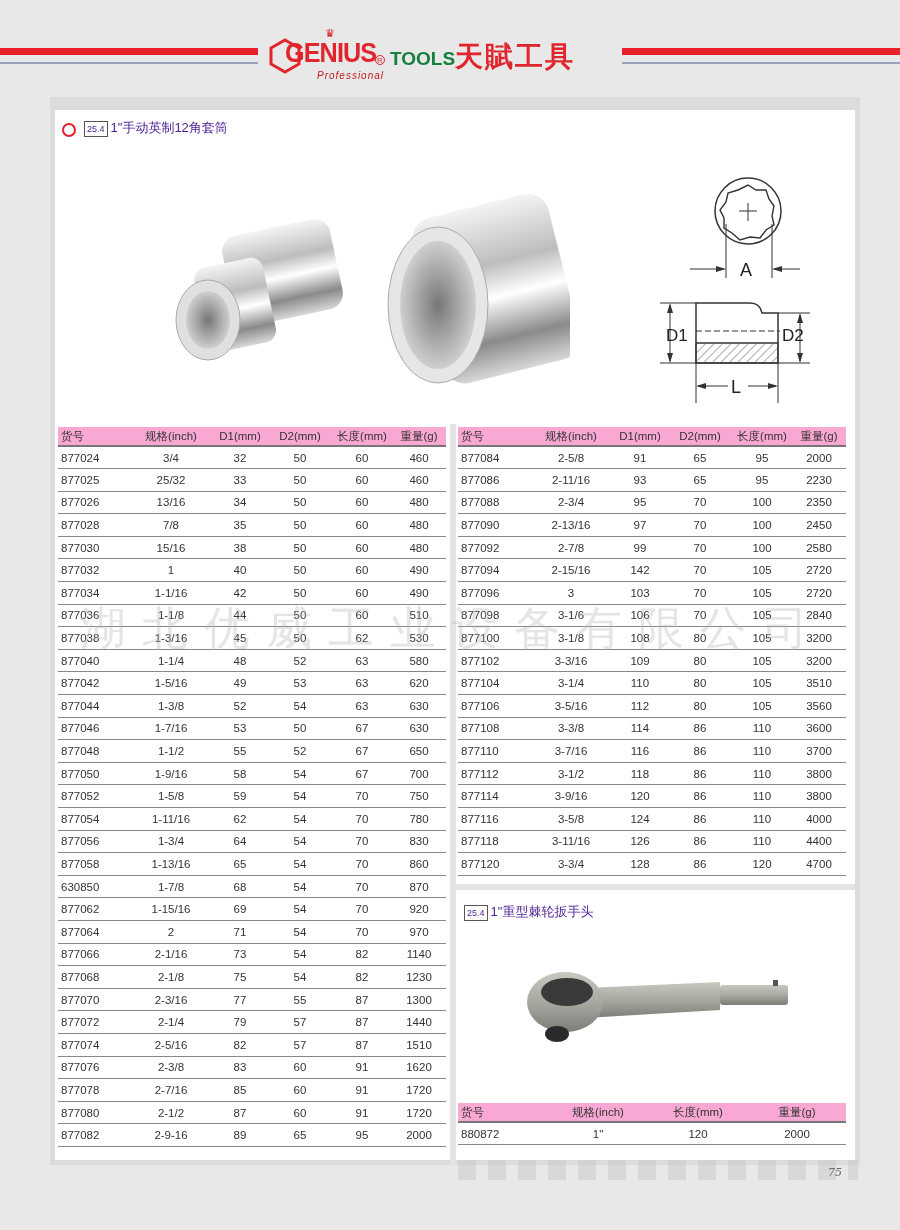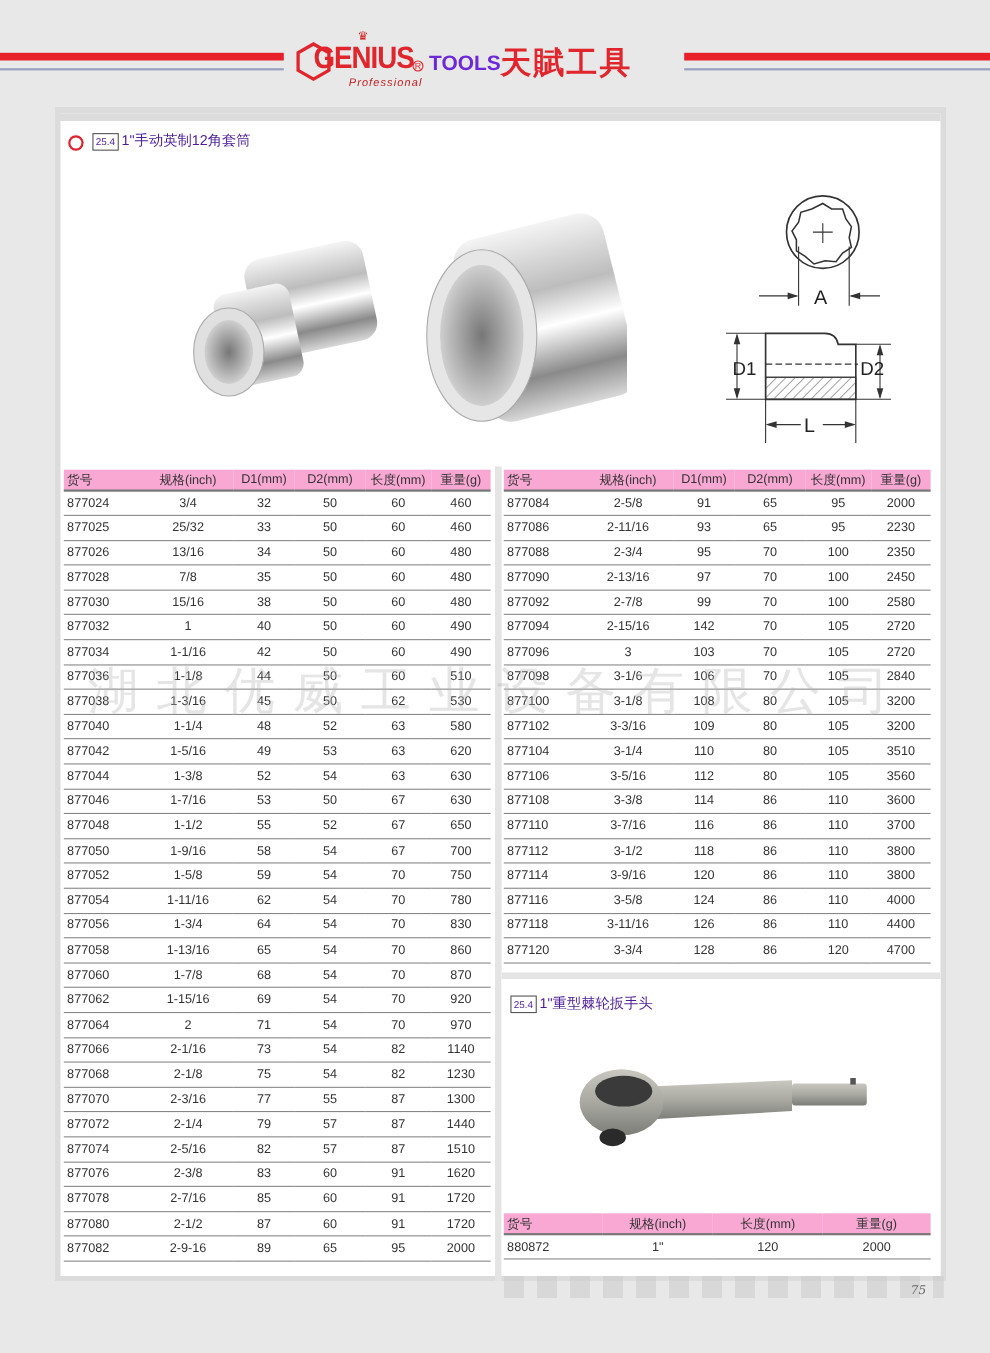--- a/index.html
+++ b/index.html
@@ -10,21 +10,21 @@
   .banner { position: absolute; left: 0; top: 0; width: 900px; height: 84px; background: #e8e8e8; }
   .bar-red { position: absolute; top: 48px; height: 7px; background: #e8202a; }
   .bar-blue { position: absolute; top: 62px; height: 2px; background: #9aa0c0; }
   .bar-left { left: 0; width: 258px; }
   .bar-right { left: 622px; width: 278px; }
   .logo { position: absolute; left: 265px; top: 28px; width: 350px; height: 52px; }
   .logo-hex { position: absolute; left: 4px; top: 10px; width: 32px; height: 36px; }
   .logo-crown { position: absolute; left: 60px; top: 0; color: #d02020; font-size: 11px; line-height: 11px; }
   .logo-genius { position: absolute; left: 20px; top: 9px; font-size: 28px; font-weight: bold; color: #e0252c; letter-spacing: -1px; transform: scaleX(0.9); transform-origin: left; }
   .logo-r { position: absolute; left: 110px; top: 27px; font-size: 8px; color: #e0252c; border: 1px solid #e0252c; border-radius: 50%; width: 10px; height: 10px; line-height: 9px; text-align: center; }
-  .logo-tools { position: absolute; left: 125px; top: 20px; font-size: 19px; font-weight: bold; color: #6d28d9; }
+  .logo-tools { position: absolute; left: 125px; top: 20px; font-size: 19px; font-weight: bold; color: #15803d; }
   .logo-cn { position: absolute; left: 190px; top: 10px; font-size: 28px; color: #e0252c; font-family: "DejaVu Serif", serif; font-weight: bold; letter-spacing: 2px; }
   .logo-pro { position: absolute; left: 52px; top: 42px; font-size: 10px; font-style: italic; color: #c02020; letter-spacing: 1px; text-align: right; }
 
   
   .panel { position: absolute; left: 50px; top: 97px; width: 810px; height: 1068px; background: #fff; border: 5px solid #dcdcdc; border-top-width: 6px; }
   .panel-inner-top { position: absolute; left: 50px; top: 103px; width: 805px; height: 7px; background: #dcdcdc; }
 
   .section-title { position: absolute; display: flex; align-items: flex-end; font-size: 13px; color: #4c1d95; }
   .ring-icon { width: 14px; height: 14px; border: 2.5px solid #e0202a; border-radius: 50%; margin-right: 8px; }
   .size-box { font-size: 9px; border: 1px solid #555; padding: 1px 2px; margin-right: 3px; line-height: 12px; }
@@ -313,21 +313,21 @@
       </tr>
       <tr>
         <td>877058</td>
         <td>1-13/16</td>
         <td>65</td>
         <td>54</td>
         <td>70</td>
         <td>860</td>
       </tr>
       <tr>
-        <td>877060</td>
+        <td>630850</td>
         <td>1-7/8</td>
         <td>68</td>
         <td>54</td>
         <td>70</td>
         <td>870</td>
       </tr>
       <tr>
         <td>877062</td>
         <td>1-15/16</td>
         <td>69</td>

